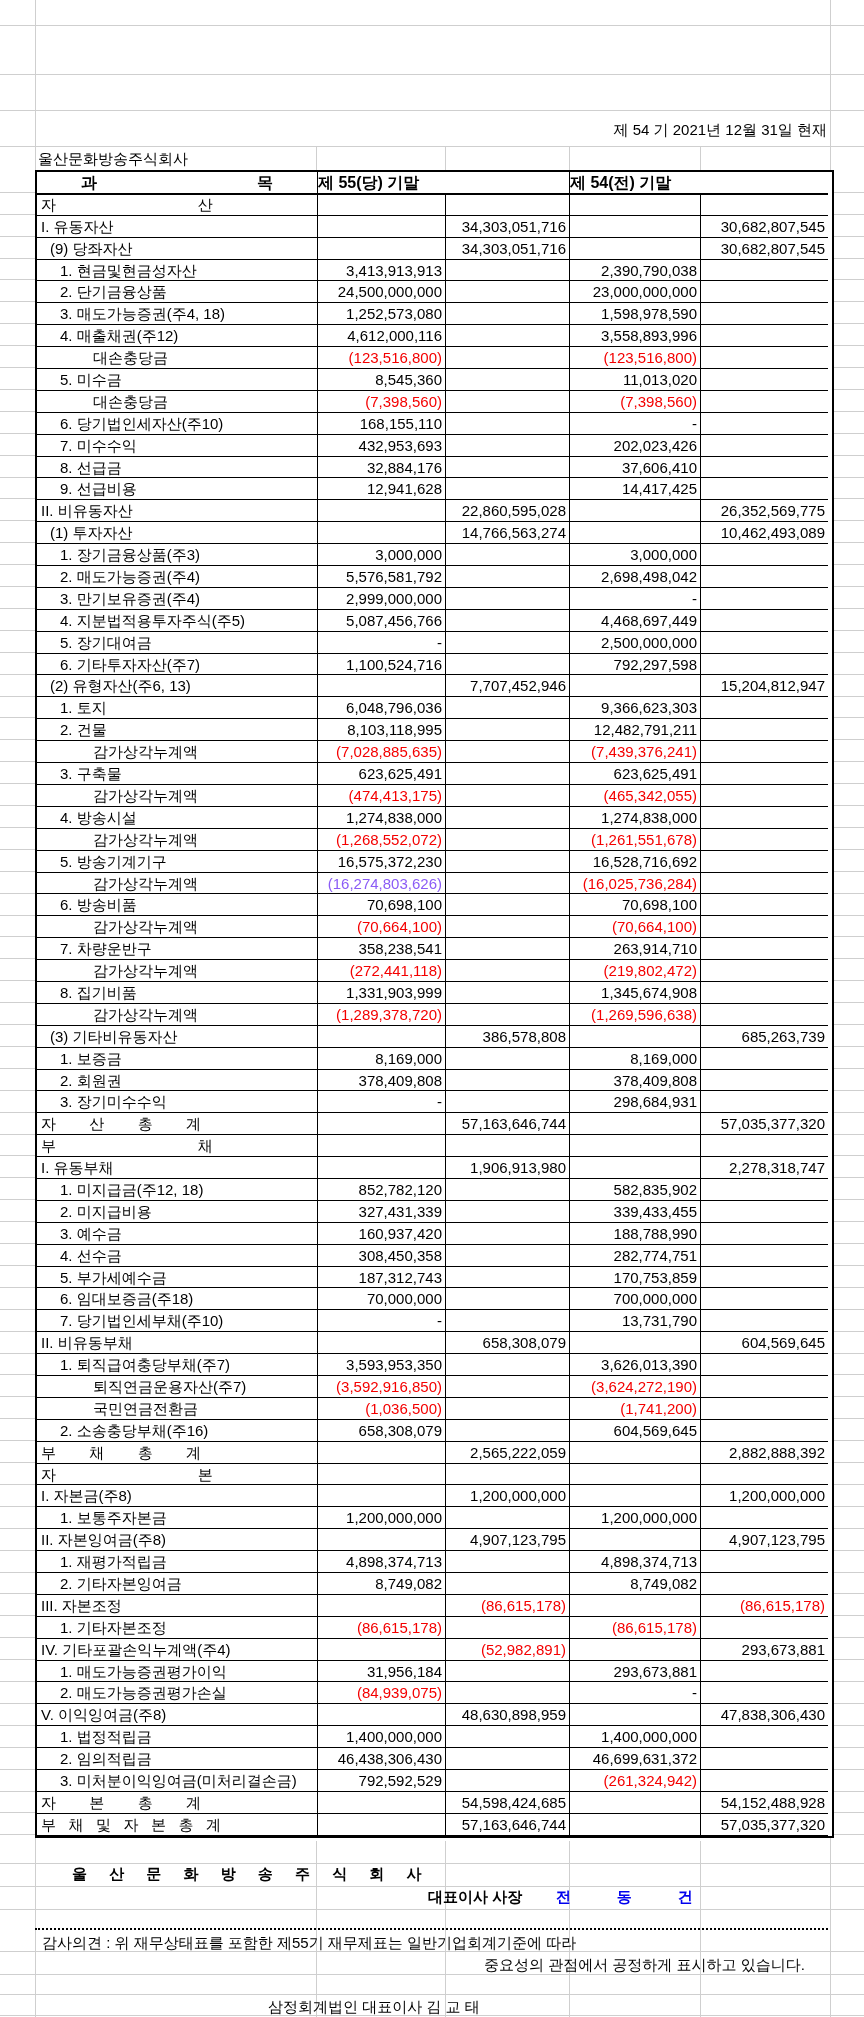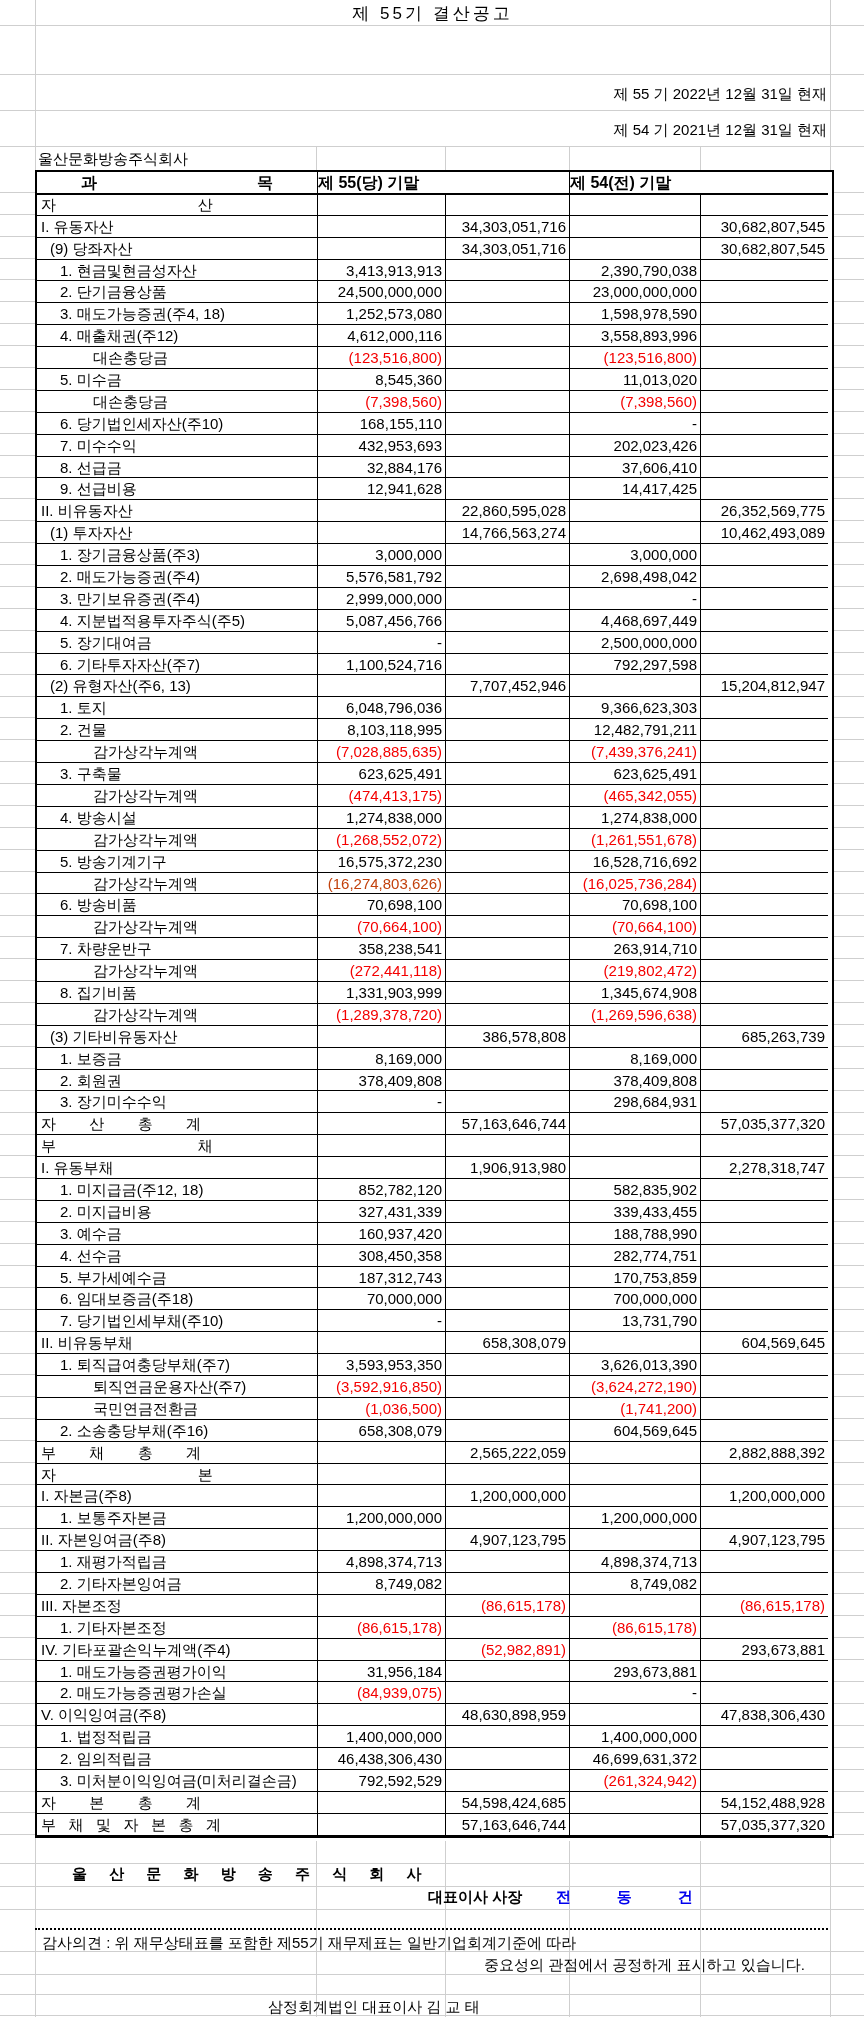--- a/index.html
+++ b/index.html
@@ -66,22 +66,20 @@
       <div class="gl-v" style="left: 569px; top: 146px; height: 25px;"></div>
       <div class="gl-v" style="left: 700px; top: 146px; height: 25px;"></div>
       <div class="gl-v" style="left: 316px; top: 1841px; height: 176px;"></div>
       <div class="gl-v" style="left: 445px; top: 1841px; height: 176px;"></div>
       <div class="gl-v" style="left: 569px; top: 1841px; height: 176px;"></div>
       <div class="gl-v" style="left: 700px; top: 1841px; height: 176px;"></div>
     </div>
   <div class="gutter left"></div>
   <div class="gutter right"></div>
 
-  <div class="abs notice">제 55기 결산공고</div>
-  <div class="abs dateline" style="top:74px;">제 55 기 2022년 12월 31일 현재</div>
   <div class="abs dateline" style="top:110px;">제 54 기 2021년 12월 31일 현재</div>
   <div class="abs company-top">울산문화방송주식회사</div>
 
   <div class="btable" id="btable">
     <div class="cell th acct">
       <span>과</span>
       <span>목</span>
     </div>
     <div class="cell th span2">제 55(당) 기말</div>
     <div class="cell th span2 lastcol">제 54(전) 기말</div>
@@ -235,21 +233,21 @@
       <div class="cell num" style="color: rgb(244, 0, 0);">(1,268,552,072)</div>
       <div class="cell num"></div>
       <div class="cell num" style="color: rgb(244, 0, 0);">(1,261,551,678)</div>
       <div class="cell num lastcol"></div>
       <div class="cell ind2">5. 방송기계기구</div>
       <div class="cell num">16,575,372,230</div>
       <div class="cell num"></div>
       <div class="cell num">16,528,716,692</div>
       <div class="cell num lastcol"></div>
       <div class="cell ind3">감가상각누계액</div>
-      <div class="cell num" style="color: #c2410c;">(16,274,803,626)</div>
+      <div class="cell num" style="color: #8b5cf6;">(16,274,803,626)</div>
       <div class="cell num"></div>
       <div class="cell num" style="color: rgb(244, 0, 0);">(16,025,736,284)</div>
       <div class="cell num lastcol"></div>
       <div class="cell ind2">6. 방송비품</div>
       <div class="cell num">70,698,100</div>
       <div class="cell num"></div>
       <div class="cell num">70,698,100</div>
       <div class="cell num lastcol"></div>
       <div class="cell ind3">감가상각누계액</div>
       <div class="cell num" style="color: rgb(244, 0, 0);">(70,664,100)</div>

